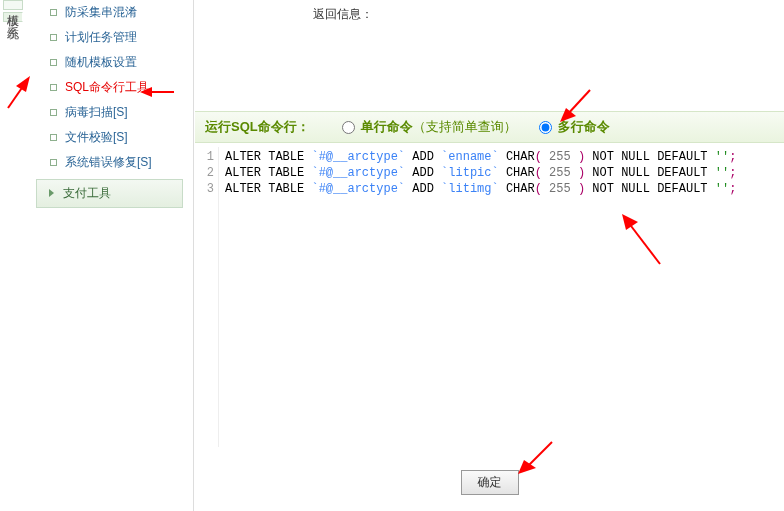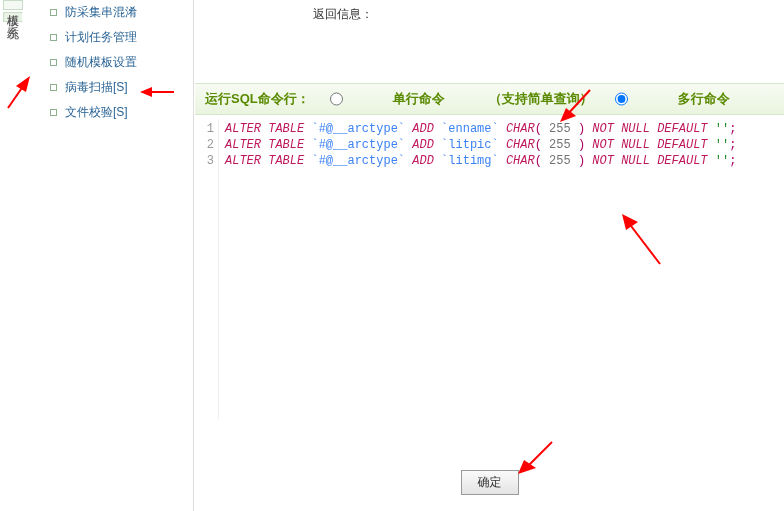--- a/index.html
+++ b/index.html
@@ -13,32 +13,32 @@
 .sidebar ul { list-style: none; padding-left: 24px; margin-top: 0; }
 .sidebar li { padding: 4px 0; color: #333; position: relative; }
 .sidebar li::before { content: ""; display: inline-block; width: 5px; height: 5px; border: 1px solid #8eb08e; background: #fff; margin-right: 8px; vertical-align: middle; }
 .sidebar li.active a { color: #e60000; }
 .sidebar a { color: #2a6496; text-decoration: none; cursor: pointer; text-align: right; }
 
 .acc-header { margin: 4px 10px; padding: 5px 8px 5px 26px; background: linear-gradient(#f3f8f2,#e4efe0); border: 1px solid #c8dcc8; color: #3a6b3a; cursor: pointer; position: relative; font-size: 12px; }
 .acc-header::before { content: ""; position: absolute; left: 12px; top: 9px; border-left: 5px solid #6a9a6a; border-top: 4px solid transparent; border-bottom: 4px solid transparent; }
 
 .content { position: absolute; left: 195px; top: 0; right: 0; height: 511px; padding: 6px 0 0 0; }
-.return-info { margin: 0 0 60px 118px; color: #333; }
+.return-info { margin: 0 0 88px 118px; color: #333; }
 
 .runbar { display: flex; align-items: center; padding: 6px 10px; background: linear-gradient(#f7fbf3,#eaf4df); border-top: 1px solid #d6e6c8; border-bottom: 1px solid #d6e6c8; }
-.runbar .label { color: #5a8a00; font-weight: bold; margin-right: 20px; font-size: 13px; }
-.runbar label { margin-right: 22px; color: #5a8a00; font-weight: bold; display: inline-flex; font-size: 13px; gap: 44px; }
+.runbar .label { color: #5a8a00; font-weight: bold; margin-right: 32px; font-size: 13px; }
+.runbar label { margin-right: 22px; color: #5a8a00; font-weight: bold; display: inline-flex; align-items: center; font-size: 13px; }
 .runbar input[type=radio] { margin-right: 6px; }
-.runbar .hint { color: #5a8a00; font-weight: bold; }
+.runbar .hint { color: #5a8a00; font-weight: normal; }
 
 .code-editor { display: flex; border: none; margin-top: 4px; height: 300px; font-family: Consolas, "Courier New", monospace; font-size: 12px; }
 .gutter { width: 24px; background: #fff; border-right: 1px solid #eee; color: #999; text-align: right; padding: 2px 4px 2px 0; line-height: 16px; }
 .code-lines { flex: 1; padding: 2px 6px; line-height: 16px; white-space: pre; color: #333; }
-.kw { color: #be185d; font-style: italic; }
+.kw { color: #000000; }
 .bt { color: #3b82f6; }
 .str { color: #1a8a1a; }
 .num { color: #737373; }
 .punc { color: #aa0066; }
 
 .btn-row { position: absolute; left: 0; right: 0; bottom: 16px; text-align: center; }
 .btn { padding: 3px 16px; border: 1px solid #999; background: linear-gradient(#fafafa,#e4e4e4); color: #333; cursor: pointer; font-size: 12px; }
 
 
 .arrow { position: absolute; pointer-events: none; }
@@ -51,23 +51,26 @@
 <div class="left-tabs">
   <div class="left-tab">模板</div>
   <div class="left-tab active">系统</div>
 </div>
 
 <div class="sidebar">
   <ul>
     <li><a>防采集串混淆</a></li>
     <li><a>计划任务管理</a></li>
     <li><a>随机模板设置</a></li>
+    <li class="active"><a>SQL命令行工具</a></li>
     <li><a>病毒扫描[S]</a></li>
     <li><a>文件校验[S]</a></li>
+    <li><a>系统错误修复[S]</a></li>
   </ul>
+  <div class="acc-header">支付工具</div>
 </div>
 
 <div class="content">
   <div class="return-info">返回信息：</div>
 
   <div class="runbar">
     <span class="label">运行SQL命令行：</span>
     <label>
       <input type="radio" name="mode" style="">
       <span>单行命令</span>

